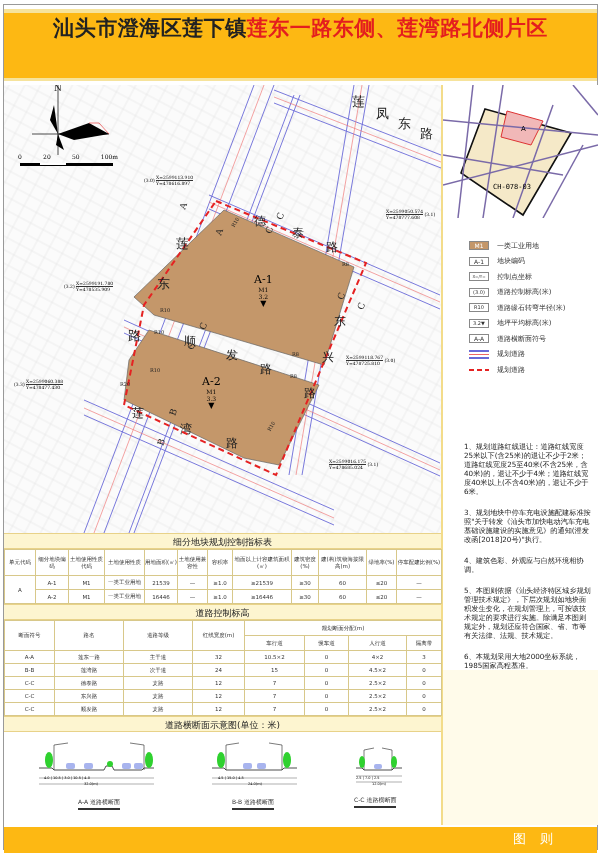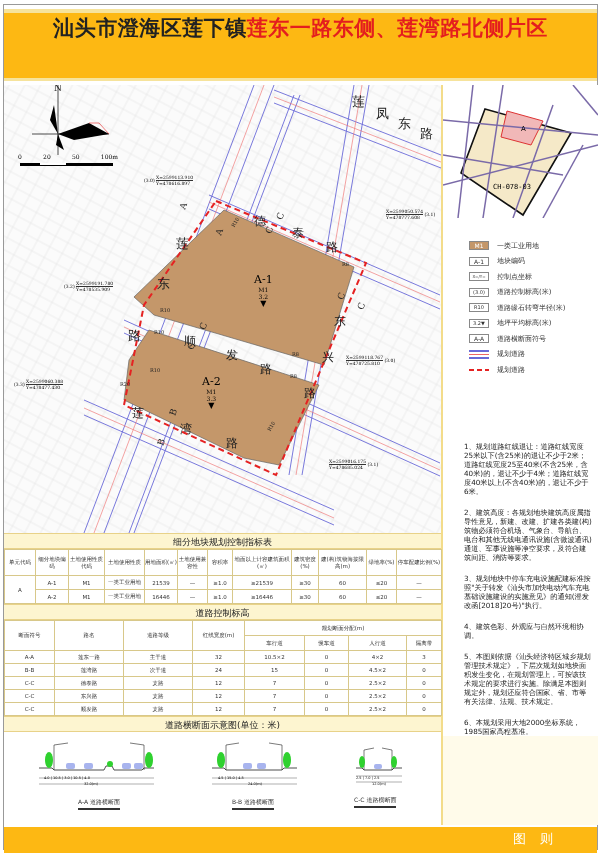--- a/index.html
+++ b/index.html
@@ -269,21 +269,20 @@
         <span class="lg-sym" style="border:none;border-top:2px solid #6a6ad8;border-bottom:2px solid #6a6ad8;background:linear-gradient(#fff 40%,#e66 40%,#e66 55%,#fff 55%);"></span>
         <span class="lg-label">规划道路</span>
       </div>
       <div class="legend-row">
         <span class="lg-sym" style="border:none;height:2px;background:repeating-linear-gradient(90deg,#e52222 0 5px,#fff 5px 8px);"></span>
         <span class="lg-label">规划道路</span>
       </div>
     </div>
     <div class="notes">
       <p>1、规划道路红线退让：道路红线宽度25米以下(含25米)的退让不少于2米；道路红线宽度25至40米(不含25米，含40米)的，退让不少于4米；道路红线宽度40米以上(不含40米)的，退让不少于6米。</p>
-      <p>2、建筑高度：各规划地块建筑高度属指导性意见，新建、改建、扩建各类建(构)筑物必须符合机场、气象台、导航台、电台和其他无线电通讯设施(含微波通讯)通道、军事设施等净空要求，及符合建筑间距、消防等要求。</p>
       <p>3、规划地块中停车充电设施配建标准按照"关于转发《汕头市加快电动汽车充电基础设施建设的实施意见》的通知(澄发改函[2018]20号)"执行。</p>
       <p>4、建筑色彩、外观应与自然环境相协调。</p>
       <p>5、本图则依据《汕头经济特区城乡规划管理技术规定》，下层次规划如地块面积发生变化，在规划管理上，可按该技术规定的要求进行实施。除满足本图则规定外，规划还应符合国家、省、市等有关法律、法规、技术规定。</p>
       <p>6、本规划采用大地2000坐标系统，1985国家高程基准。</p>
     </div>
   </div>
 
   <div class="tables">
     <div class="tbl-title">细分地块规划控制指标表</div>
     <table class="t1">

